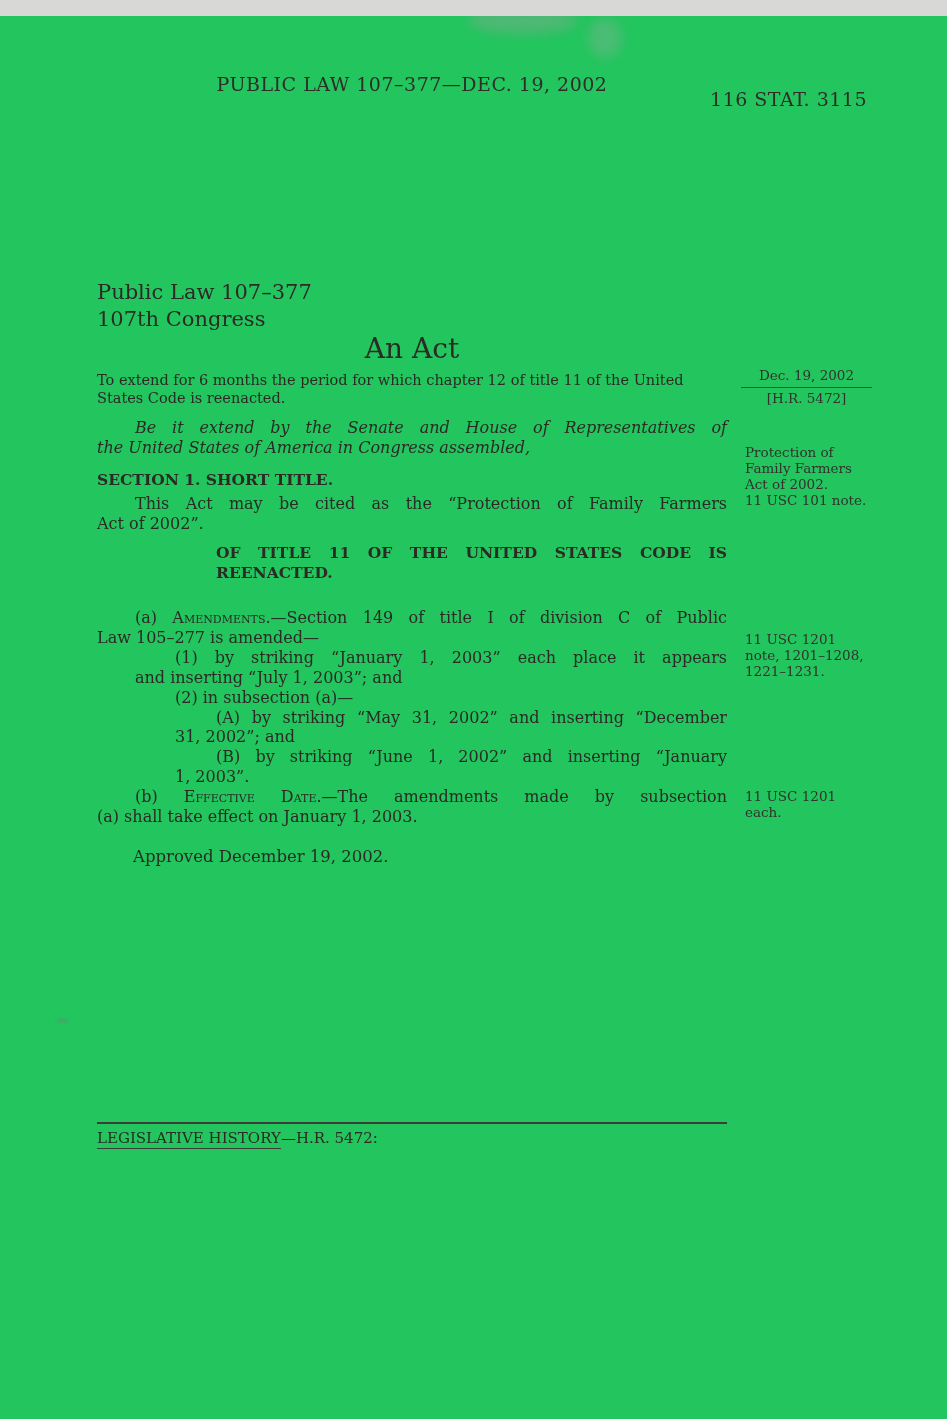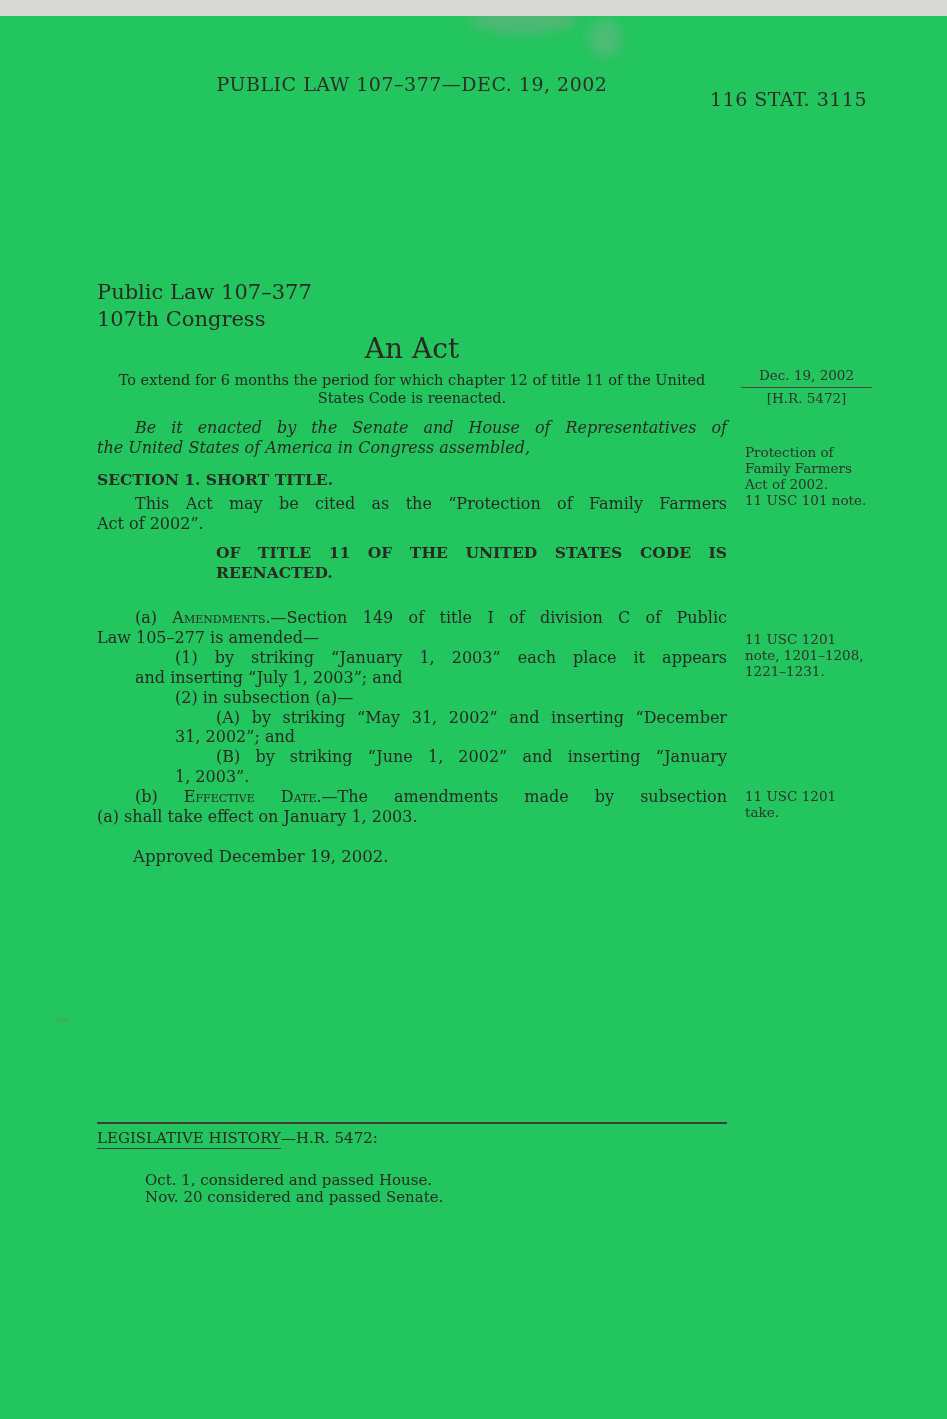--- a/index.html
+++ b/index.html
@@ -22,21 +22,21 @@
 
   
   .runhead-title { left:97px; top:57px; width:630px; text-align:center;
                    font-size:19px; letter-spacing:0.5px; color:#2e2d28; }
   .runhead-stat  { left:705px; top:72px; width:162px; text-align:right;
                    font-size:19px; letter-spacing:0.5px; color:#2e2d28; }
 
   
   .pl-block { left:97px; top:263px; width:630px; font-size:21px; line-height:27px; }
   .an-act   { left:97px; top:316px; width:630px; text-align:center; font-size:28px; }
-  .preamble { left:97px; top:355px; width:630px; text-align:center;
+  .preamble { left:97px; top:355px; width:630px; text-align:left;
               font-size:14.5px; line-height:18px; }
   .line { position:relative; }
   .ind0 { margin-left:0;     width:630px; }
   .ind1 { margin-left:38px;  width:592px; }
   .ind2 { margin-left:78px;  width:552px; }
   .ind3 { margin-left:119px; width:511px; }
   .just { text-align:justify; text-align-last:justify; }
   .it   { font-style:italic; }
   .sc   { font-variant:small-caps; }
 
@@ -96,25 +96,25 @@
     <div>Act of 2002.</div>
     <div>11 USC 101 note.</div>
   </div>
   <div class="abs mn note2">
     <div>11 USC 1201</div>
     <div>note, 1201–1208,</div>
     <div>1221–1231.</div>
   </div>
   <div class="abs mn note3">
     <div>11 USC 1201</div>
-    <div>take.</div>
+    <div>each.</div>
   </div>
 
   <div class="abs enacted">
-    <div class="line ind1 it just">Be it enacted by the Senate and House of Representatives of</div>
+    <div class="line ind1 it just">Be it extend by the Senate and House of Representatives of</div>
     <div class="line ind0 it">the United States of America in Congress assembled,</div>
   </div>
 
   <div class="abs sec1-head">SECTION 1. SHORT TITLE.</div>
   <div class="abs sec1-par">
     <div class="line ind1 just">This Act may be cited as the “Protection of Family Farmers</div>
     <div class="line ind0">Act of 2002”.</div>
   </div>
 
   <div class="abs sec2-head">
@@ -135,18 +135,14 @@
     <div class="line ind1 just"><span>(b) </span><span class="sc">Effective Date</span><span>.—The amendments made by subsection</span></div>
     <div class="line ind0">(a) shall take effect on January 1, 2003.</div>
   </div>
 
   <div class="abs approved">
     <div class="inner">Approved December 19, 2002.</div>
   </div>
 
   <div class="abs lh-rule"></div>
   <div class="abs lh-head"><span class="ul">LEGISLATIVE HISTORY</span><span>—H.R. 5472:</span></div>
-  <div class="abs lh-items">
-    <div>Oct. 1, considered and passed House.</div>
-    <div>Nov. 20 considered and passed Senate.</div>
-  </div>
 
 </div>
 
 </body></html>

